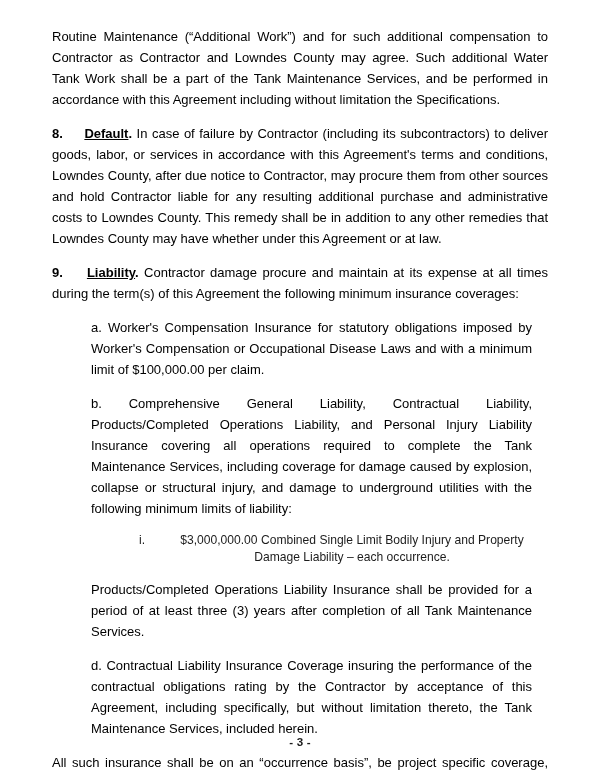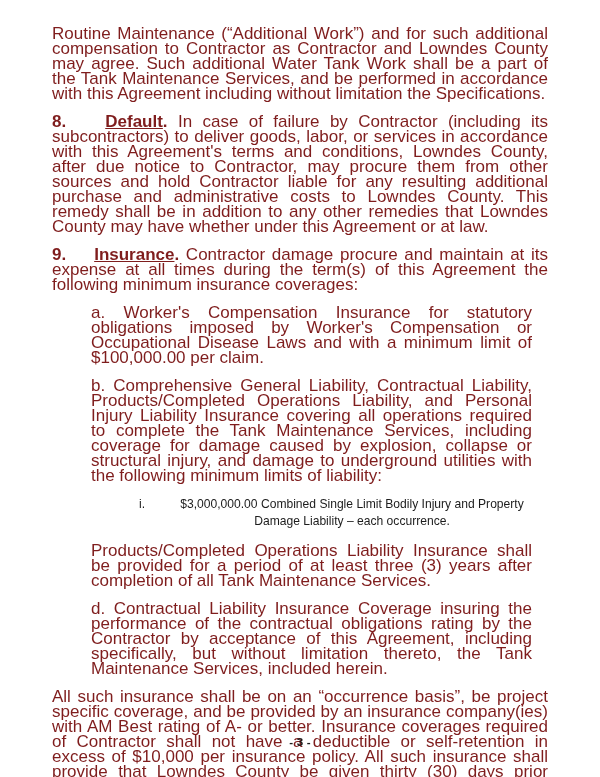--- a/index.html
+++ b/index.html
@@ -23,27 +23,27 @@
     box-sizing: border-box;
   }
   .body-col {
     position: absolute;
     left: 52px;
     top: 26px;
     width: 496px;
   }
   p.para {
     margin: 0 0 13px 0;
-    font-size: 17px;
-    line-height: 15px;
+    font-size: 13px;
+    line-height: 21px;
     text-align: justify;
     text-justify: inter-word;
     -webkit-hyphens: none;
     hyphens: none;
-    color: #7f1d1d;
+    color: #000000;
   }
   
   p.sub {
     margin-left: 39px;
     width: 441px;
   }
   
   .roman-item {
     position: relative;
     margin-left: 76px;
@@ -92,21 +92,21 @@
 <body>
 
 <div class="page">
 
   <div class="body-col">
 
     <p class="para">Routine Maintenance (“Additional Work”) and for such additional compensation to Contractor as Contractor and Lowndes County may agree.  Such additional Water Tank Work shall be a part of the Tank Maintenance Services, and be performed in accordance with this Agreement including without limitation the Specifications.</p>
 
     <p class="para"><span class="secnum">8.</span><span class="nowrapsp">&nbsp;&nbsp;&nbsp;</span><span class="sectitle">Default</span><span class="secnum">.</span><span>  In case of failure by Contractor (including its subcontractors) to deliver goods, labor, or services in accordance with this Agreement's terms and conditions, Lowndes County, after due notice to Contractor, may procure them from other sources and hold Contractor liable for any resulting additional purchase and administrative costs to Lowndes County.  This remedy shall be in addition to any other remedies that Lowndes County may have whether under this Agreement or at law.</span></p>
 
-    <p class="para"><span class="secnum">9.</span><span class="nowrapsp">&nbsp;&nbsp;&nbsp;</span><span class="sectitle">Insurance</span><span class="secnum">.</span><span>  Contractor damage procure and maintain at its expense at all times during the term(s) of this Agreement the following minimum insurance coverages:</span></p>
+    <p class="para"><span class="secnum">9.</span><span class="nowrapsp">&nbsp;&nbsp;&nbsp;</span><span class="sectitle">Liability</span><span class="secnum">.</span><span>  Contractor damage procure and maintain at its expense at all times during the term(s) of this Agreement the following minimum insurance coverages:</span></p>
 
     <p class="para sub">a. Worker's Compensation Insurance for statutory obligations imposed by Worker's Compensation or Occupational Disease Laws and with a minimum limit of $100,000.00 per claim.</p>
 
     <p class="para sub">b. Comprehensive General Liability, Contractual Liability, Products/Completed Operations Liability, and Personal Injury Liability Insurance covering all operations required to complete the Tank Maintenance Services, including coverage for damage caused by explosion, collapse or structural injury, and damage to underground utilities with the following minimum limits of liability:</p>
 
     <div class="roman-item">
       <span class="marker">i.</span>
       <span class="rtext">$3,000,000.00 Combined Single Limit Bodily Injury and Property Damage Liability – each occurrence.</span>
     </div>
 

